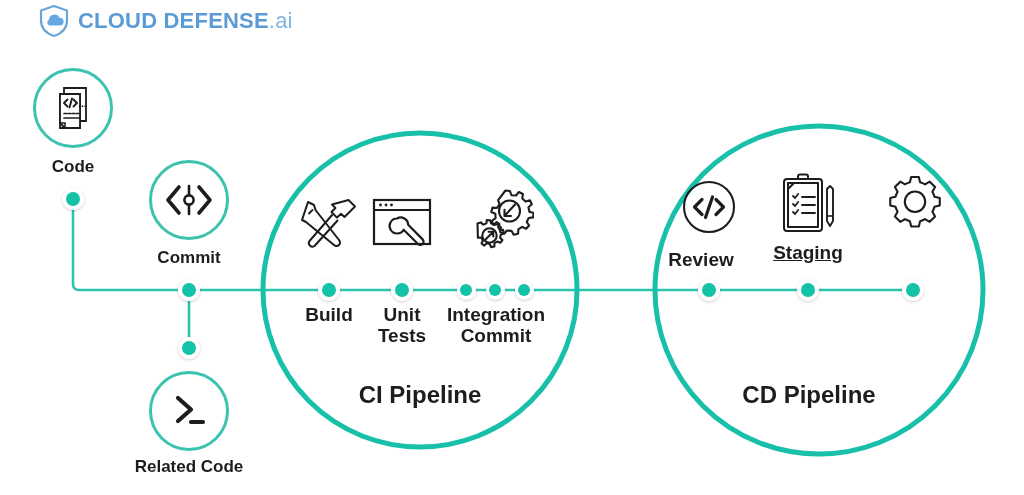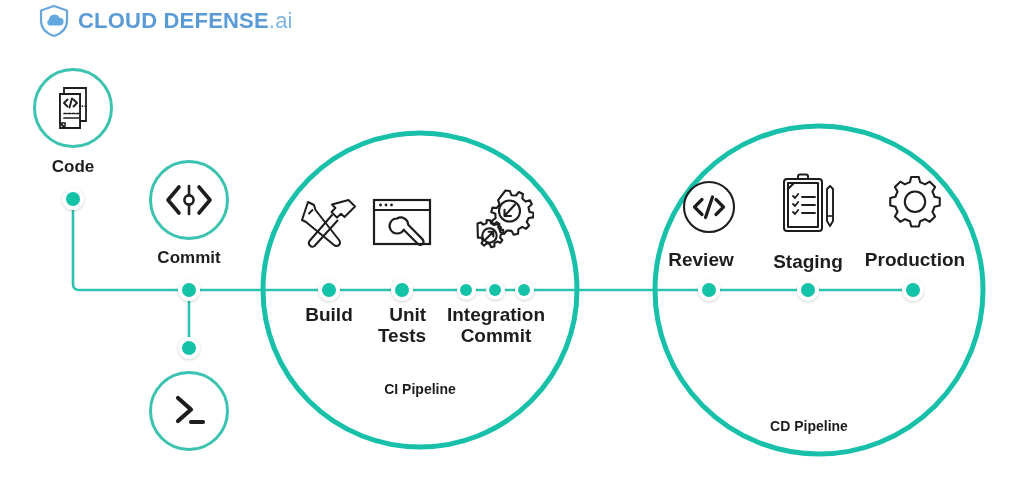--- a/index.html
+++ b/index.html
@@ -88,21 +88,21 @@
     position: absolute;
     text-align: center;
     color: #1d1d1f;
     font-weight: bold;
     line-height: 1.12;
     white-space: pre-line;
     transform: translateX(-50%);
   }
   .label.big   { font-size: 17px; text-align: right; }
   .label.stage { font-size: 19px; }
-  .label.pipe  { font-size: 14px; font-weight: bold; }
+  .label.pipe  { font-size: 24px; font-weight: bold; }
 
   .icon-svg { display: block; }
 </style>
 </head>
 <body>
 
 <div id="stage">
 
   <div id="logo">
     <span>
@@ -161,20 +161,21 @@
 
   <div class="dot" style="left:189px; top:348px;"></div>
   <div class="badge" style="left:149px; top:371px; width:80px; height:80px;">
     <span>
       <svg class="icon-svg" width="44" height="38" viewBox="0 0 44 38" aria-hidden="true">
         <path d="M11 6 L24 17.5 L11 29" fill="none" stroke="#1d1d1f" stroke-width="4.2" stroke-linecap="round" stroke-linejoin="round"></path>
         <path d="M24 30 H36" stroke="#1d1d1f" stroke-width="4.2" stroke-linecap="round"></path>
       </svg>
     </span>
   </div>
+  <div class="label big" style="left:189px; top:457px;">Related Code</div>
 
   <div style="position:absolute; left:299px; top:196px;">
     <svg class="icon-svg" width="60" height="56" viewBox="0 0 60 56" aria-hidden="true">
 
       <path d="M9 6 L15 9 L16.5 14 L40 44 a3.5 3.5 0 0 1 -5 5 L7 26 L3 24 Z" fill="none" stroke="#1d1d1f" stroke-width="2" stroke-linejoin="round"></path>
       <path d="M14 13.5 L9.5 18" fill="none" stroke="#1d1d1f" stroke-width="1.8"></path>
 
       <path d="M49.5 4 L56 10.5 L45.5 21 L42 17.8 L38 21.6 L32.5 16 L36.4 12 L33 8.5 Z" fill="none" stroke="#1d1d1f" stroke-width="2" stroke-linejoin="round"></path>
       <path d="M33.5 18.5 L10.5 45 a3.6 3.6 0 0 0 5 5 L39 24" fill="none" stroke="#1d1d1f" stroke-width="2" stroke-linejoin="round"></path>
     </svg>
@@ -185,21 +186,21 @@
   <div style="position:absolute; left:371px; top:197px;">
     <svg class="icon-svg" width="62" height="52" viewBox="0 0 62 52" aria-hidden="true">
       <rect x="3" y="3" width="56" height="44" fill="none" stroke="#1d1d1f" stroke-width="2.2"></rect>
       <path d="M3 13 H59" stroke="#1d1d1f" stroke-width="2.2"></path>
       <circle cx="9.5" cy="8" r="1.4" fill="#1d1d1f"></circle>
       <circle cx="15" cy="8" r="1.4" fill="#1d1d1f"></circle>
       <circle cx="20.5" cy="8" r="1.4" fill="#1d1d1f"></circle>
       <path d="M26 21.5 a7.5 7.5 0 1 0 6.6 11.2 L47 47 a3.2 3.2 0 0 0 4.6 -4.6 L37.2 27.8 A7.5 7.5 0 0 0 26 21.5 Z" fill="none" stroke="#1d1d1f" stroke-width="2.2" stroke-linejoin="round"></path>
     </svg>
   </div>
-  <div class="label stage" style="left:402px; top:304px;text-align:right;">Unit
+  <div class="label stage" style="left:402px; top:304px;">Unit
 Tests</div>
   <div class="dot" style="left:402px; top:290px;"></div>
 
   <div style="position:absolute; left:458px; top:185px;">
     <svg class="icon-svg" width="76" height="72" viewBox="0 0 76 72" aria-hidden="true">
       <g fill="none" stroke="#1d1d1f" stroke-width="2.1" stroke-linejoin="round">
 
         <path d="M47.5 5.5 l4.4 .55 1.6 4.2 4.5 .2 2.9 -3.4 4 2.0 -.6 4.45 3.3 3.1 4.3 -1.3 1.9 4.0 -3.3 3.0 .9 4.4 4.2 1.3 -.55 4.4 -4.35 .6 -2.0 4.0 2.5 3.6 -3.1 3.2 -4.0 -1.9 -3.8 2.4 -.2 4.5 -4.4 .9 -2.2 -3.85 -4.5 -.35 -2.9 3.4 -4.0 -2.0 .85 -4.4 -3.1 -3.25 -4.35 .75 -1.55 -4.2 3.6 -2.6 -.2 -4.5 -4.1 -1.75 1.25 -4.3 4.4 .3 2.65 -3.6 -1.45 -4.25 Z"></path>
         <circle cx="51.5" cy="26" r="10.5"></circle>
 
@@ -245,29 +246,28 @@
         <path d="M17 40 l2 2 3.2 -4"></path>
         <path d="M26 25 H39"></path>
         <path d="M26 33 H39"></path>
         <path d="M26 41 H39"></path>
       </g>
 
       <path d="M54 14 l3 3 v32 l-3 5 -3 -5 V17 Z" fill="none" stroke="#1d1d1f" stroke-width="1.9" stroke-linejoin="round"></path>
       <path d="M51 44 h6" stroke="#1d1d1f" stroke-width="1.6"></path>
     </svg>
   </div>
-  <div class="label stage" style="left:808px; top:251px;">Staging</div>
+  <div class="label stage" style="left:808px; top:242px;text-decoration:underline;">Staging</div>
   <div class="dot" style="left:808px; top:290px;"></div>
 
   <div style="position:absolute; left:884px; top:174px;">
     <svg class="icon-svg" width="62" height="60" viewBox="0 0 62 60" aria-hidden="true">
       <g fill="none" stroke="#1d1d1f" stroke-width="2.1" stroke-linejoin="round">
         <path d="M27.2 3 h7.6 l1.3 5.3 a23 23 0 0 1 4.9 2.05 l4.7 -2.7 5.4 5.4 -2.7 4.7 a23 23 0 0 1 2.05 4.9 l5.3 1.3 v7.6 l-5.3 1.3 a23 23 0 0 1 -2.05 4.9 l2.7 4.7 -5.4 5.4 -4.7 -2.7 a23 23 0 0 1 -4.9 2.05 L34.8 52.5 h-7.6 l-1.3 -5.3 a23 23 0 0 1 -4.9 -2.05 l-4.7 2.7 -5.4 -5.4 2.7 -4.7 a23 23 0 0 1 -2.05 -4.9 L6.25 31.55 v-7.6 l5.3 -1.3 a23 23 0 0 1 2.05 -4.9 l-2.7 -4.7 5.4 -5.4 4.7 2.7 a23 23 0 0 1 4.9 -2.05 Z"></path>
         <circle cx="31" cy="27.75" r="10.2"></circle>
       </g>
     </svg>
   </div>
-  <div class="label stage" style="left:915px; top:249px;">Production</div>
   <div class="dot" style="left:913px; top:290px;"></div>
 
-  <div class="label pipe" style="left:809px; top:382px;margin-top:37px;">CD Pipeline</div>
+  <div class="label pipe" style="left:809px; top:382px;">CD Pipeline</div>
 
 </div>
 
 </body></html>

